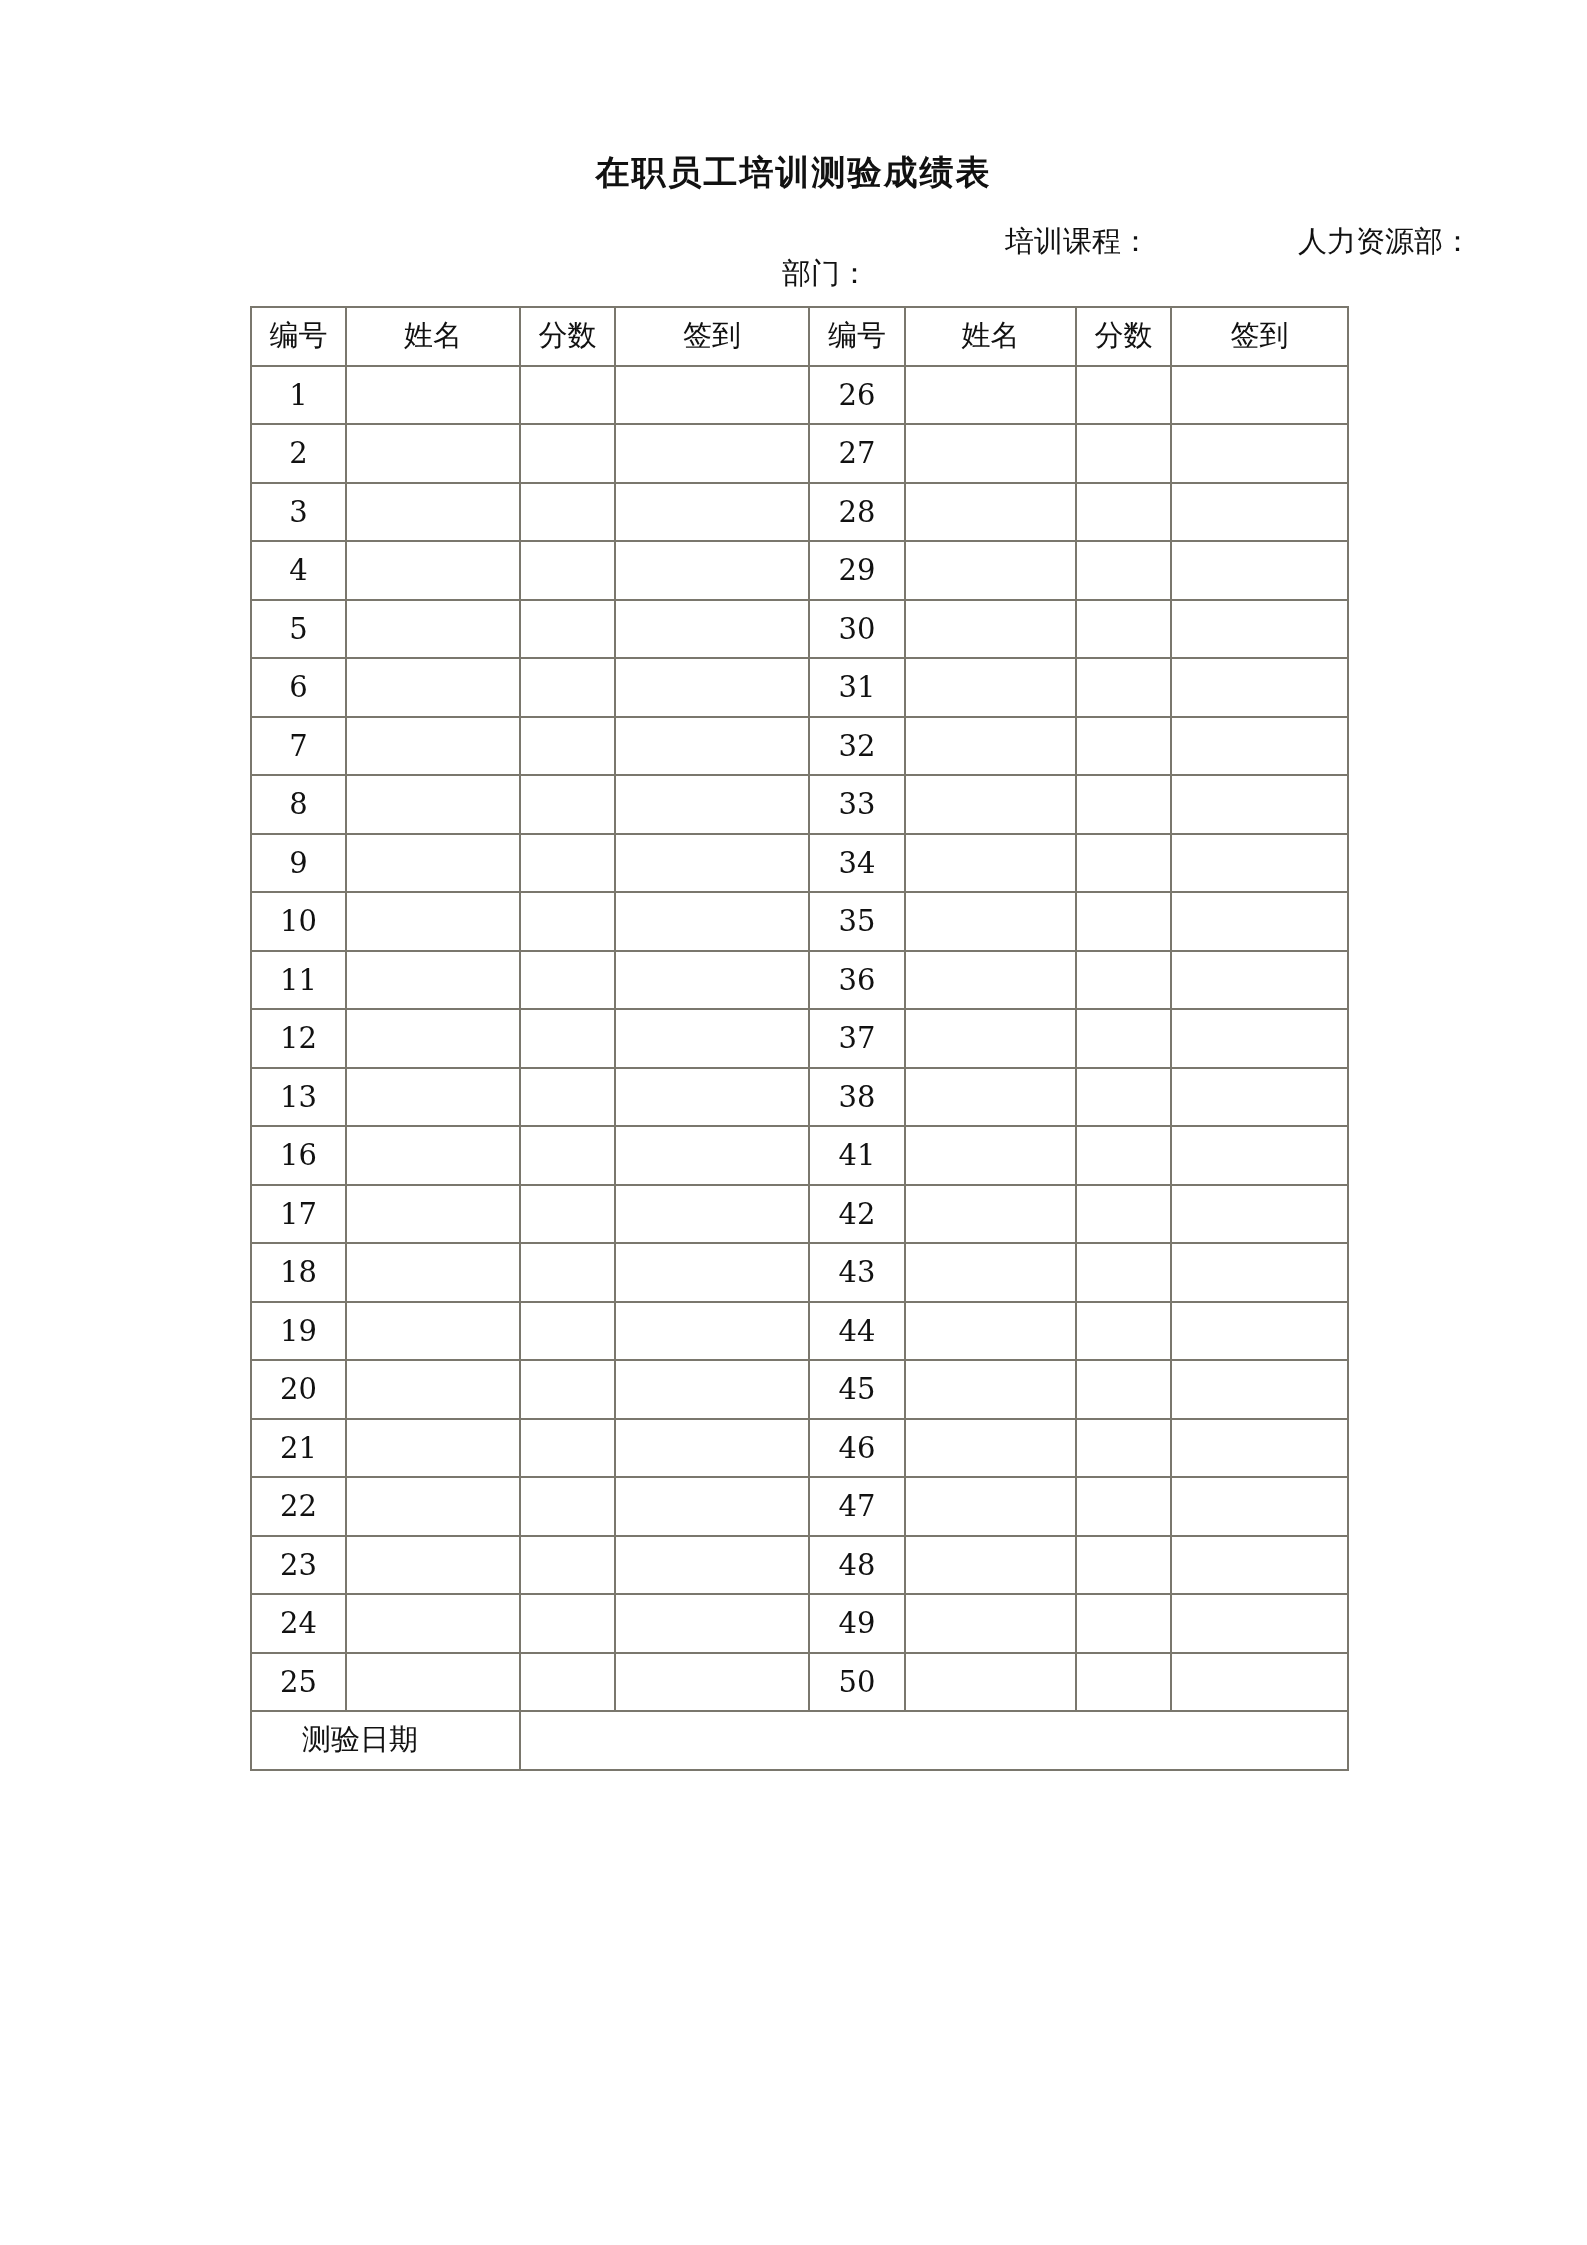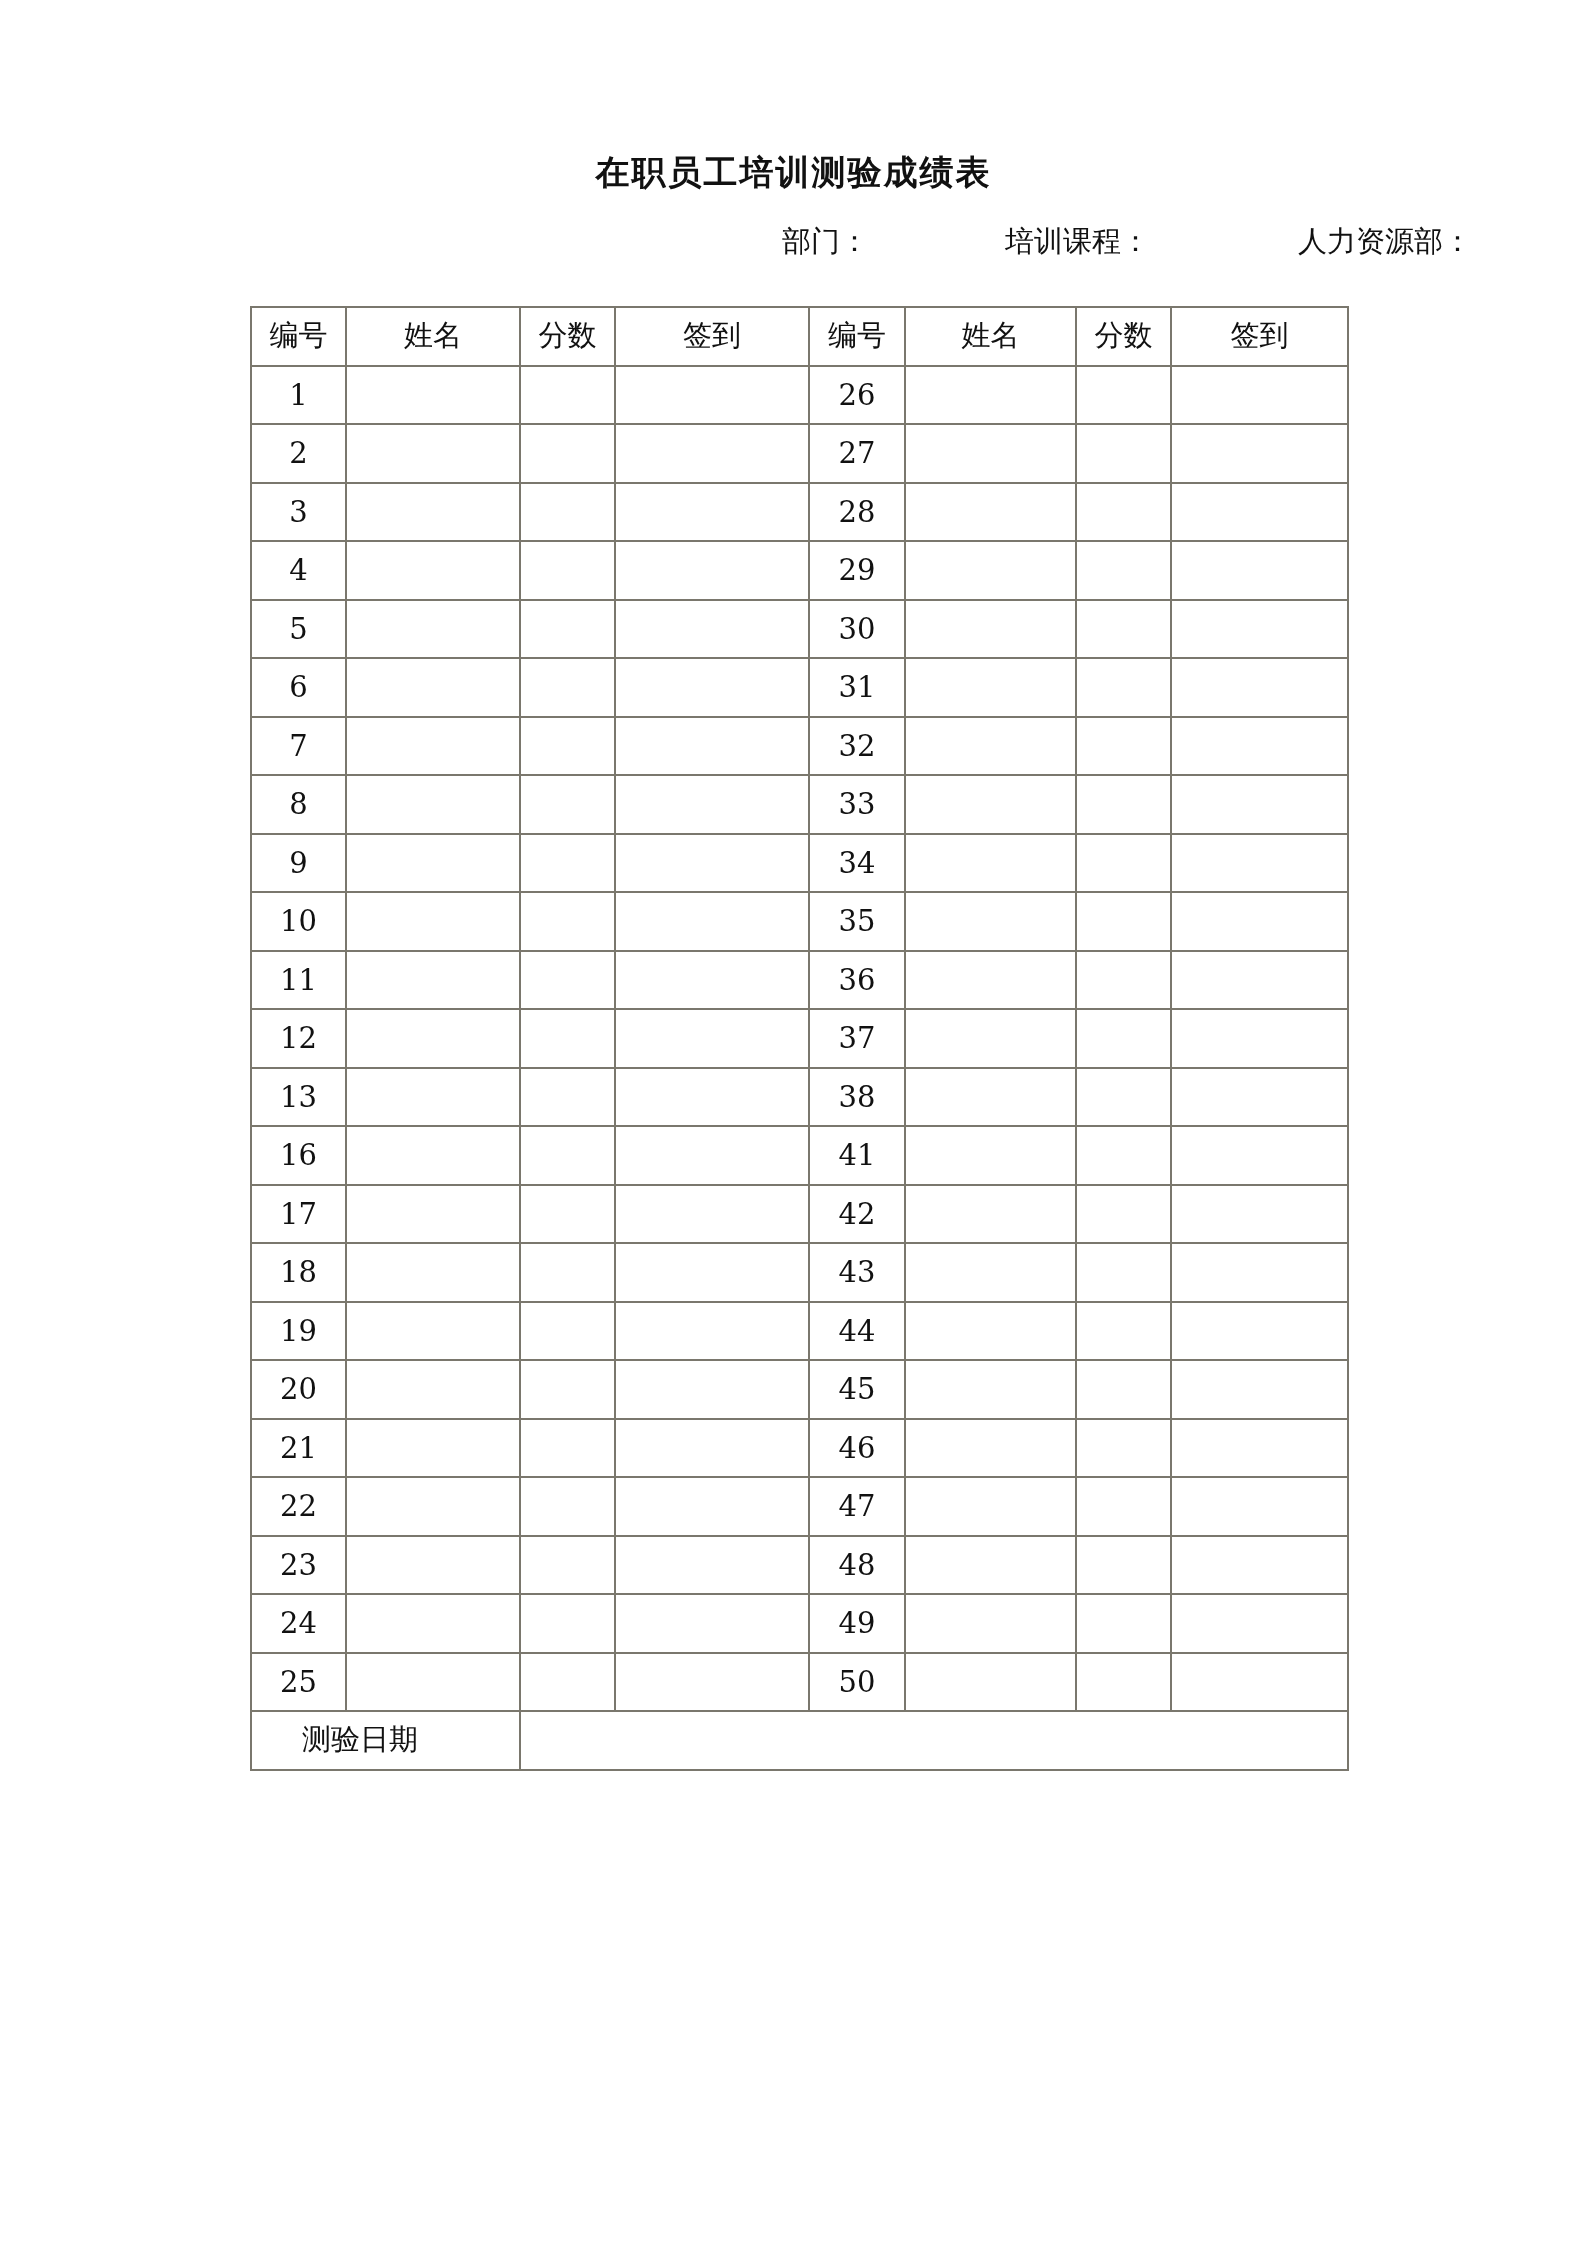--- a/index.html
+++ b/index.html
@@ -1,21 +1,21 @@
 <!DOCTYPE html>
 <html><head>
 <meta charset="utf-8">
 <style>
   html, body { margin: 0; padding: 0; background: #ffffff; }
   body { width: 1587px; height: 2245px; position: relative; overflow: hidden;
          font-family: "DejaVu Serif", "Liberation Serif", serif; color: #111; }
   .title { position: absolute; top: 150px; left: 0; width: 1587px; text-align: center;
            font-size: 34px; font-weight: bold; letter-spacing: 2px; }
   .info { position: absolute; top: 222px; font-size: 29px; }
-  .info-dept { left: 782px; }
+  .info-dept { left: 782px; margin-top: 32px; }
   .info-course { left: 1005px; }
   .info-date { left: 1298px; }
   table.grid { position: absolute; left: 250px; top: 306px; border-collapse: collapse;
                table-layout: fixed; width: 1097px; }
   table.grid td, table.grid th { border: 2.5px solid #7a776d; height: 56.5px; padding: 0;
                text-align: center; vertical-align: middle; font-size: 29px; font-weight: normal; }
   .footer-label { text-align: left !important; padding-left: 50px !important; }
 </style>
 </head>
 <body>

